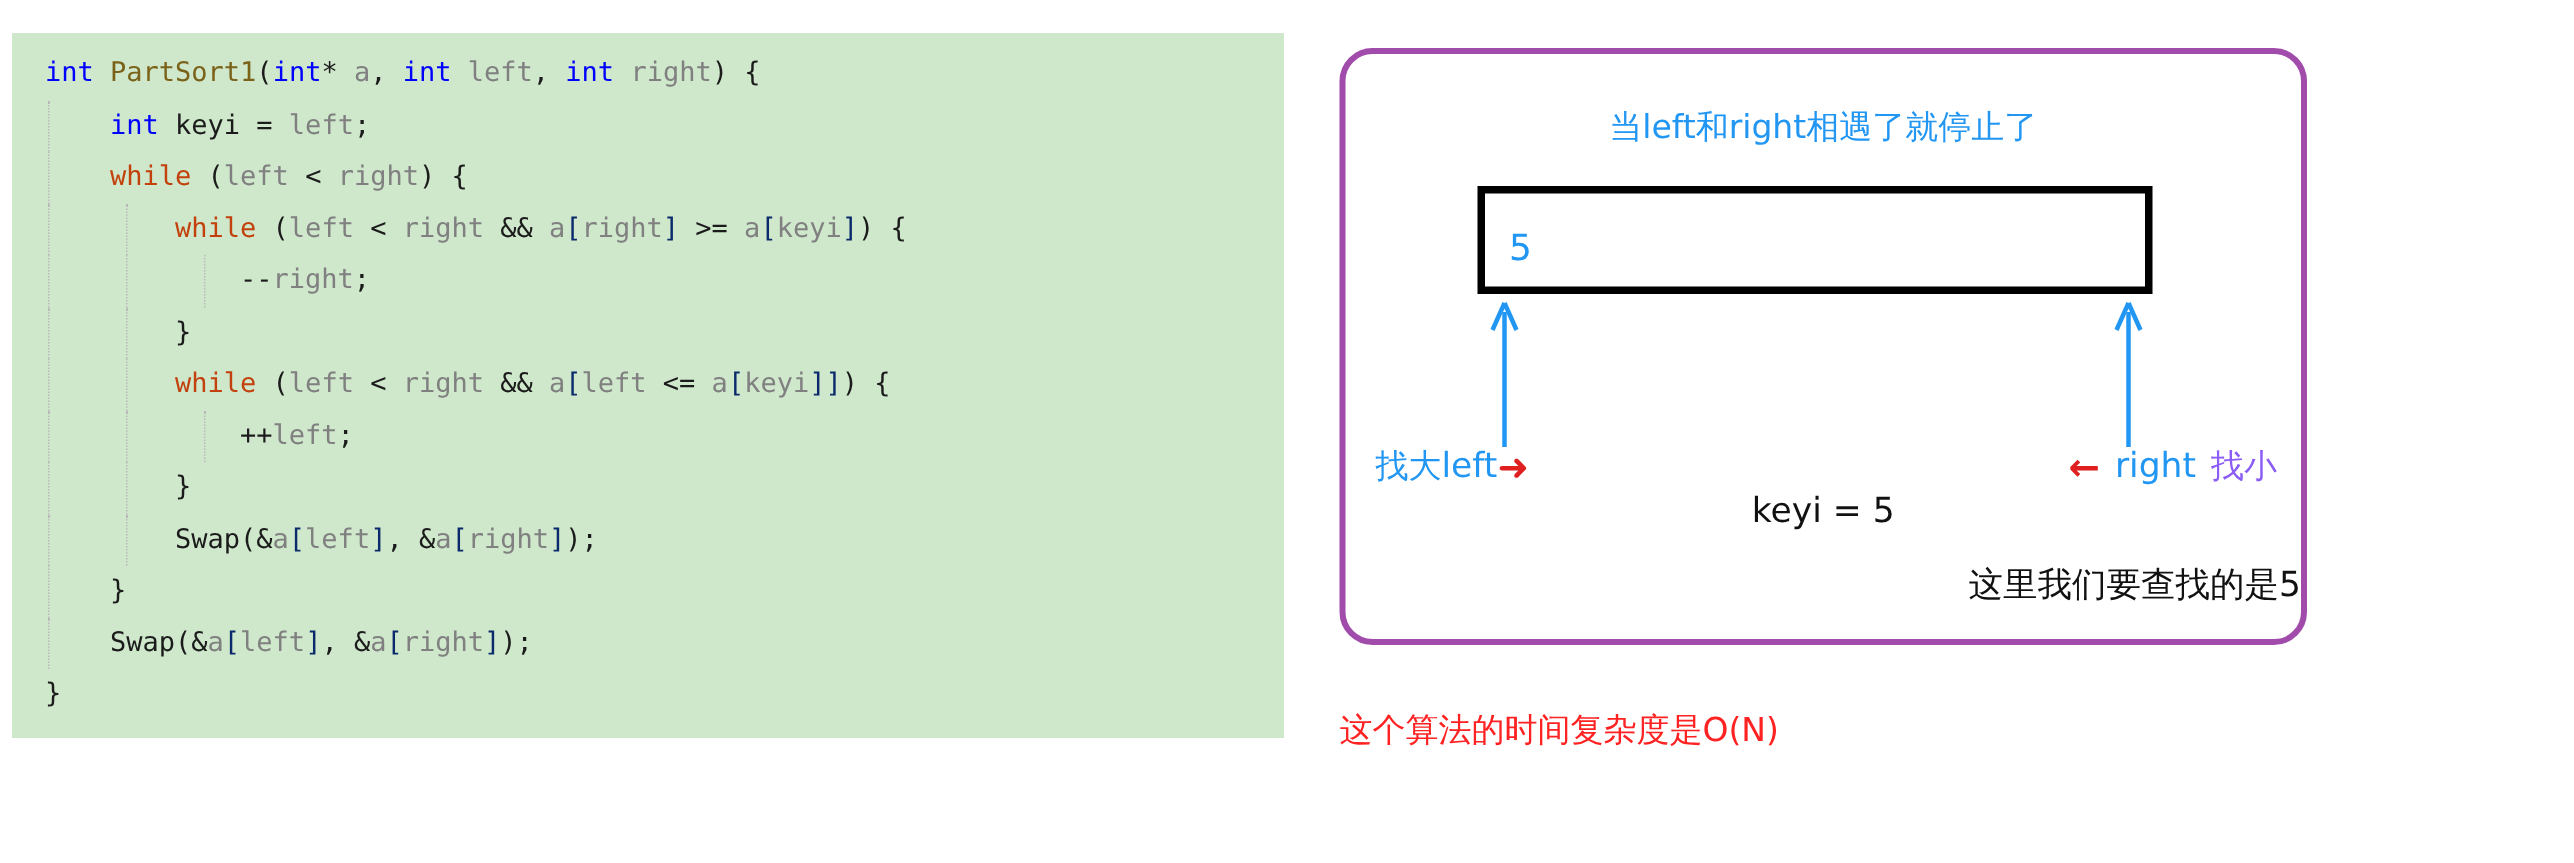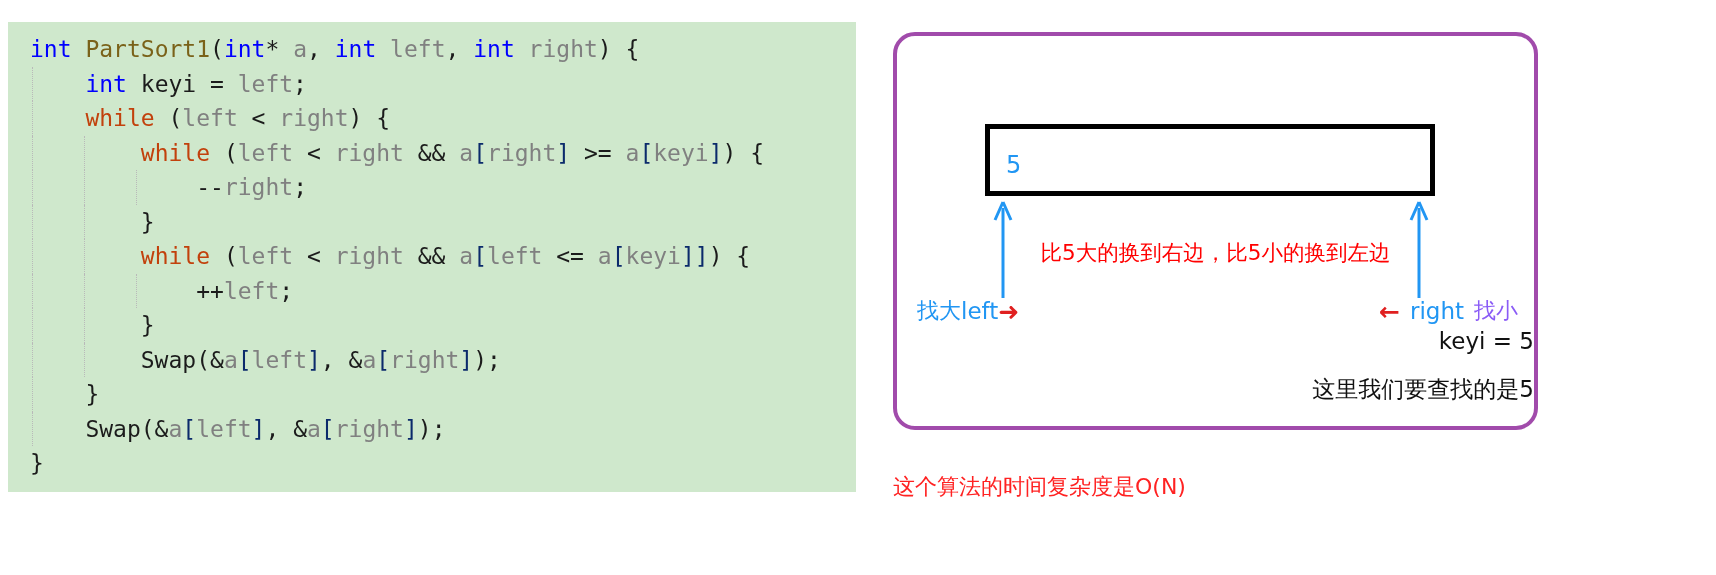--- a/index.html
+++ b/index.html
@@ -21,21 +21,21 @@
     left: 8px;
     top: 22px;
     width: 848px;
     height: 470px;
     background: #cfe8cc;
     box-sizing: border-box;
     padding: 10px 0 10px 22px;
   }
   #code-lines {
     font-family: "DejaVu Sans Mono", "Liberation Mono", monospace;
-    font-size: 23px;
+    font-size: 18px;
     line-height: 34.5px;
     white-space: pre;
     color: #24292e;
   }
   .ln { position: relative; height: 34.5px; }
   
   .guide {
     position: absolute;
     top: 0;
     bottom: 0;
@@ -94,21 +94,21 @@
     left: 0; right: 0;
     top: 202px;
     text-align: center;
     color: #ff0000;
     font-size: 21.5px;
   }
   #keyi-label {
     position: absolute;
     left: 0; right: 0;
     top: 292px;
-    text-align: right;
+    text-align: center;
     color: #111111;
     font-size: 23px;
   }
   #search-note {
     position: absolute;
     left: 0; right: 0;
     top: 338px;
     text-align: right;
     color: #111111;
     font-size: 23px;
@@ -161,36 +161,36 @@
 </style>
 </head>
 <body>
 
 <div id="code-panel">
   <div id="code-lines"><div class="ln"><span class="kw">int</span><span class="plain"> </span><span class="fn">PartSort1</span><span class="plain">(</span><span class="kw">int</span><span class="plain">* </span><span class="ident">a</span><span class="plain">, </span><span class="kw">int</span><span class="plain"> </span><span class="ident">left</span><span class="plain">, </span><span class="kw">int</span><span class="plain"> </span><span class="ident">right</span><span class="plain">) {</span></div><div class="ln"><span class="guide g1"></span><span class="plain">    </span><span class="kw">int</span><span class="plain"> keyi = </span><span class="ident">left</span><span class="plain">;</span></div><div class="ln"><span class="guide g1"></span><span class="plain">    </span><span class="ctrl">while</span><span class="plain"> (</span><span class="ident">left</span><span class="plain"> &lt; </span><span class="ident">right</span><span class="plain">) {</span></div><div class="ln"><span class="guide g1"></span><span class="guide g2"></span><span class="plain">        </span><span class="ctrl">while</span><span class="plain"> (</span><span class="ident">left</span><span class="plain"> &lt; </span><span class="ident">right</span><span class="plain"> &amp;&amp; </span><span class="ident">a</span><span class="brk">[</span><span class="ident">right</span><span class="brk">]</span><span class="plain"> &gt;= </span><span class="ident">a</span><span class="brk">[</span><span class="ident">keyi</span><span class="brk">]</span><span class="plain">) {</span></div><div class="ln"><span class="guide g1"></span><span class="guide g2"></span><span class="guide g3"></span><span class="plain">            --</span><span class="ident">right</span><span class="plain">;</span></div><div class="ln"><span class="guide g1"></span><span class="guide g2"></span><span class="plain">        }</span></div><div class="ln"><span class="guide g1"></span><span class="guide g2"></span><span class="plain">        </span><span class="ctrl">while</span><span class="plain"> (</span><span class="ident">left</span><span class="plain"> &lt; </span><span class="ident">right</span><span class="plain"> &amp;&amp; </span><span class="ident">a</span><span class="brk">[</span><span class="ident">left</span><span class="plain"> &lt;= </span><span class="ident">a</span><span class="brk">[</span><span class="ident">keyi</span><span class="brk">]]</span><span class="plain">) {</span></div><div class="ln"><span class="guide g1"></span><span class="guide g2"></span><span class="guide g3"></span><span class="plain">            ++</span><span class="ident">left</span><span class="plain">;</span></div><div class="ln"><span class="guide g1"></span><span class="guide g2"></span><span class="plain">        }</span></div><div class="ln"><span class="guide g1"></span><span class="guide g2"></span><span class="plain">        Swap(&amp;</span><span class="ident">a</span><span class="brk">[</span><span class="ident">left</span><span class="brk">]</span><span class="plain">, &amp;</span><span class="ident">a</span><span class="brk">[</span><span class="ident">right</span><span class="brk">]</span><span class="plain">);</span></div><div class="ln"><span class="guide g1"></span><span class="plain">    }</span></div><div class="ln"><span class="guide g1"></span><span class="plain">    Swap(&amp;</span><span class="ident">a</span><span class="brk">[</span><span class="ident">left</span><span class="brk">]</span><span class="plain">, &amp;</span><span class="ident">a</span><span class="brk">[</span><span class="ident">right</span><span class="brk">]</span><span class="plain">);</span></div><div class="ln"><span class="plain">}</span></div></div>
 </div>
 
 <div id="diagram-panel">
 
+  <div id="diagram-title">当left和right相遇了就停止了</div>
 
   <div id="array-box">
     <div id="array-value">5</div>
   </div>
 
   <svg id="up-arrow-left" width="24" height="100" viewBox="0 0 24 100">
     <path d="M12 100 L12 10" stroke="#2196f3" stroke-width="3" fill="none"></path>
     <path d="M12 4 L4 22 M12 4 L20 22" stroke="#2196f3" stroke-width="3" fill="none"></path>
   </svg>
 
   <svg id="up-arrow-right" width="24" height="100" viewBox="0 0 24 100">
     <path d="M12 100 L12 10" stroke="#2196f3" stroke-width="3" fill="none"></path>
     <path d="M12 4 L4 22 M12 4 L20 22" stroke="#2196f3" stroke-width="3" fill="none"></path>
   </svg>
 
-  <div id="swap-note">比5大的换到右边，比5小的换到左边</div>
 
   <div id="left-marker">
     <span id="left-find">找大</span>
     <span id="left-name">left</span>
     <span id="left-arrow">➜</span>
   </div>
 
   <div id="right-marker">
     <span id="right-arrow">←</span>
     <span id="right-name">right</span>

